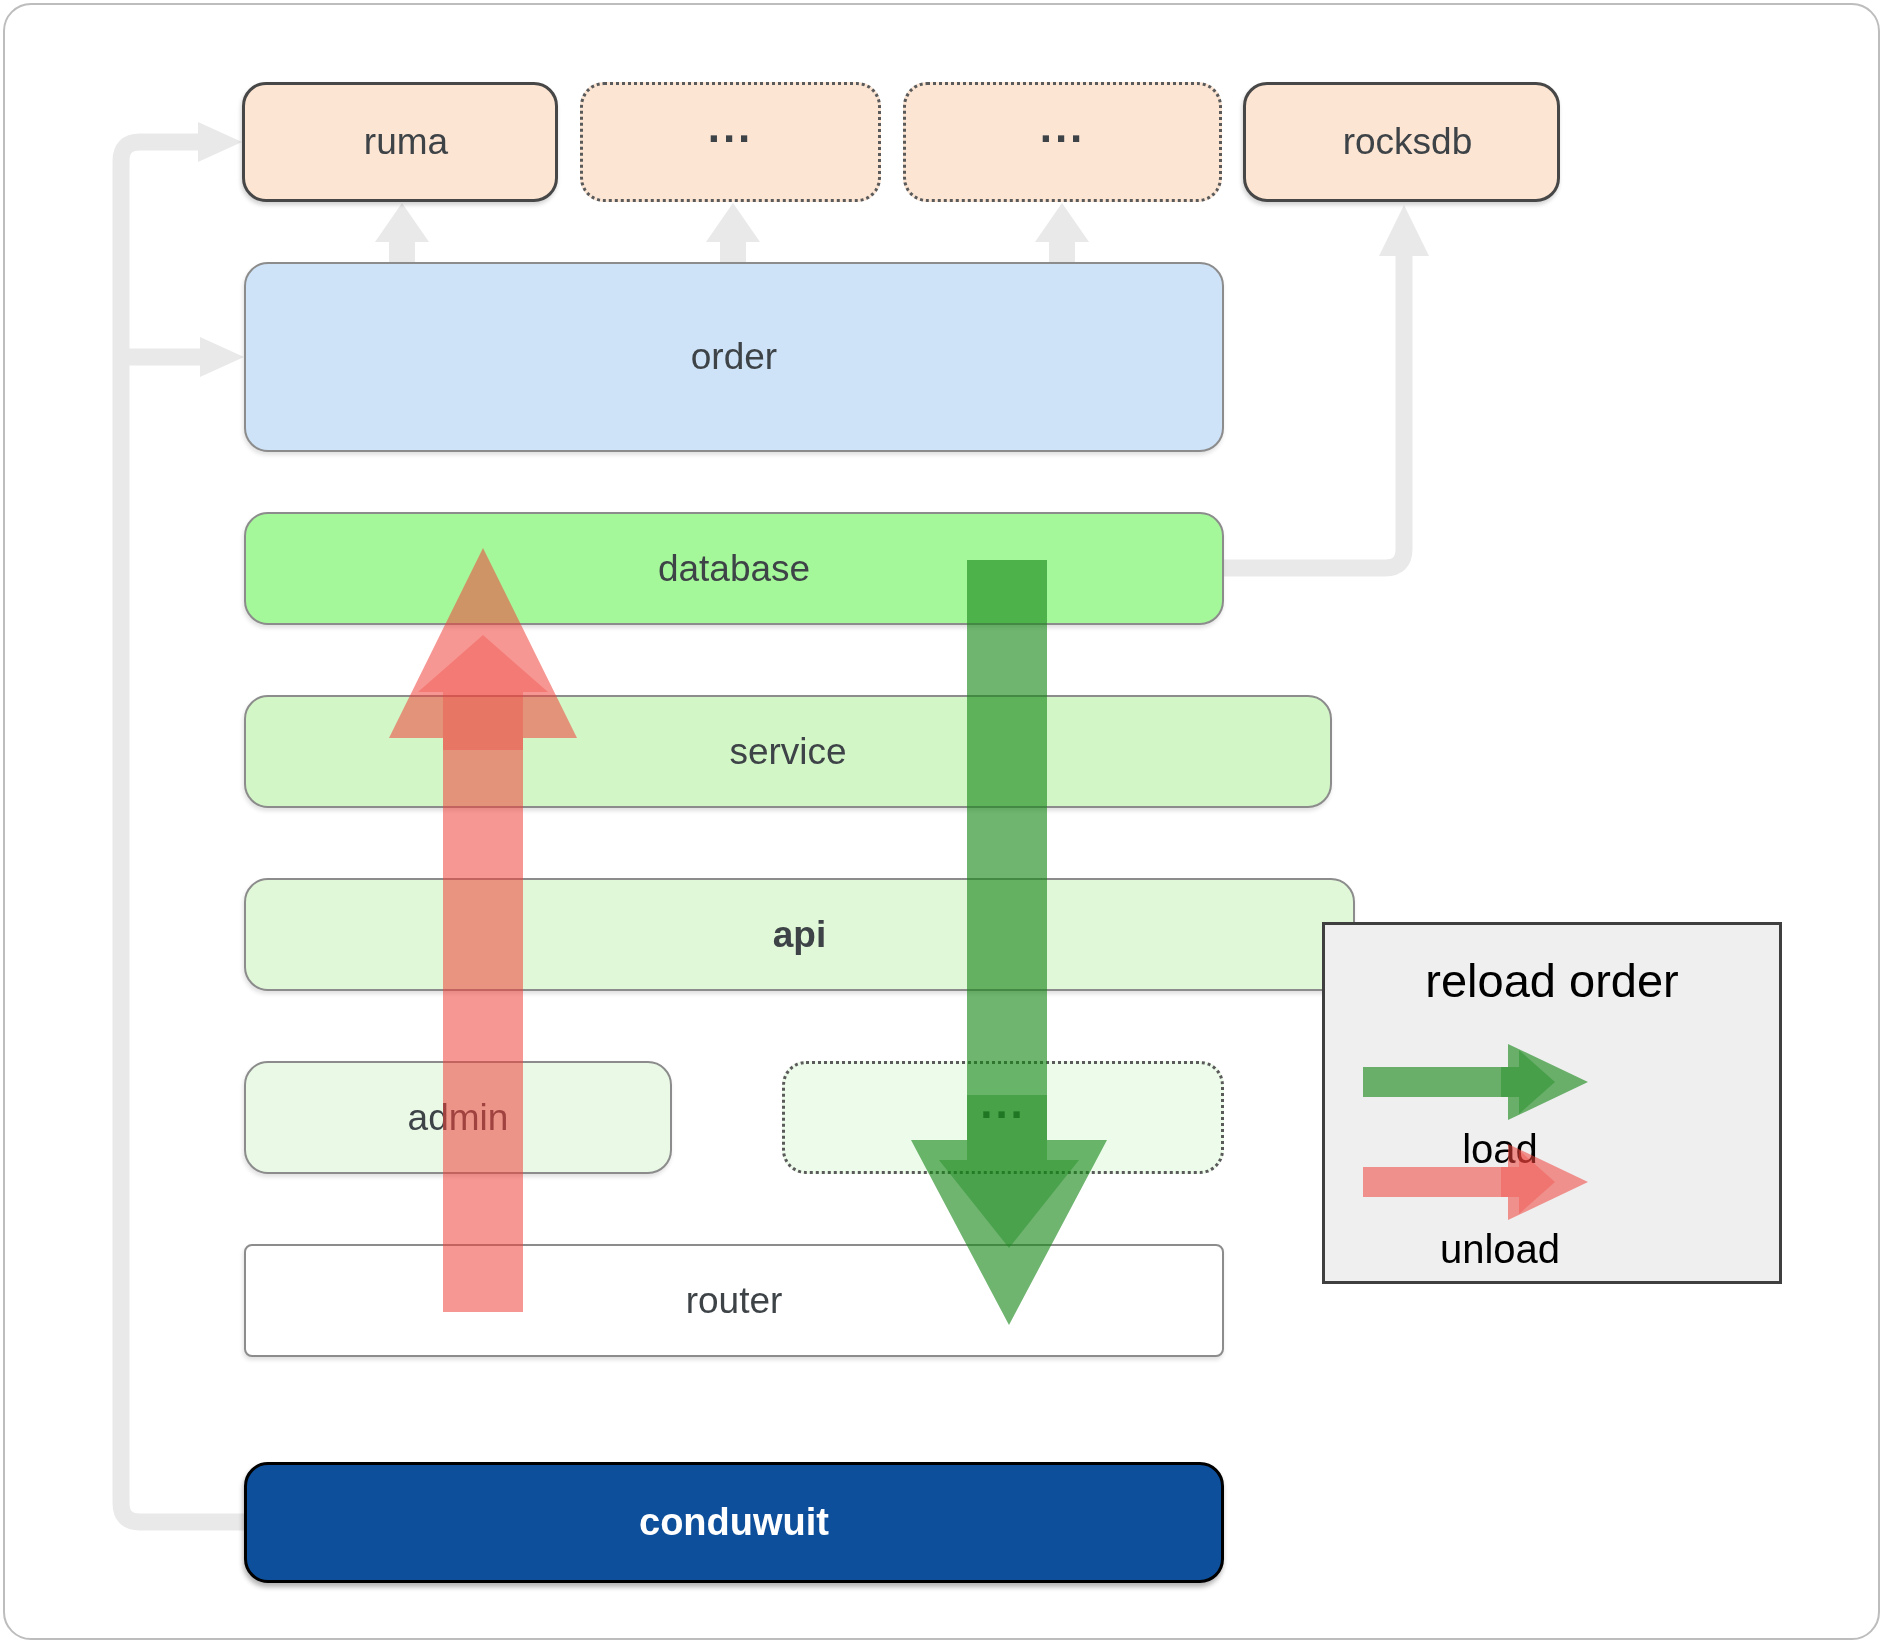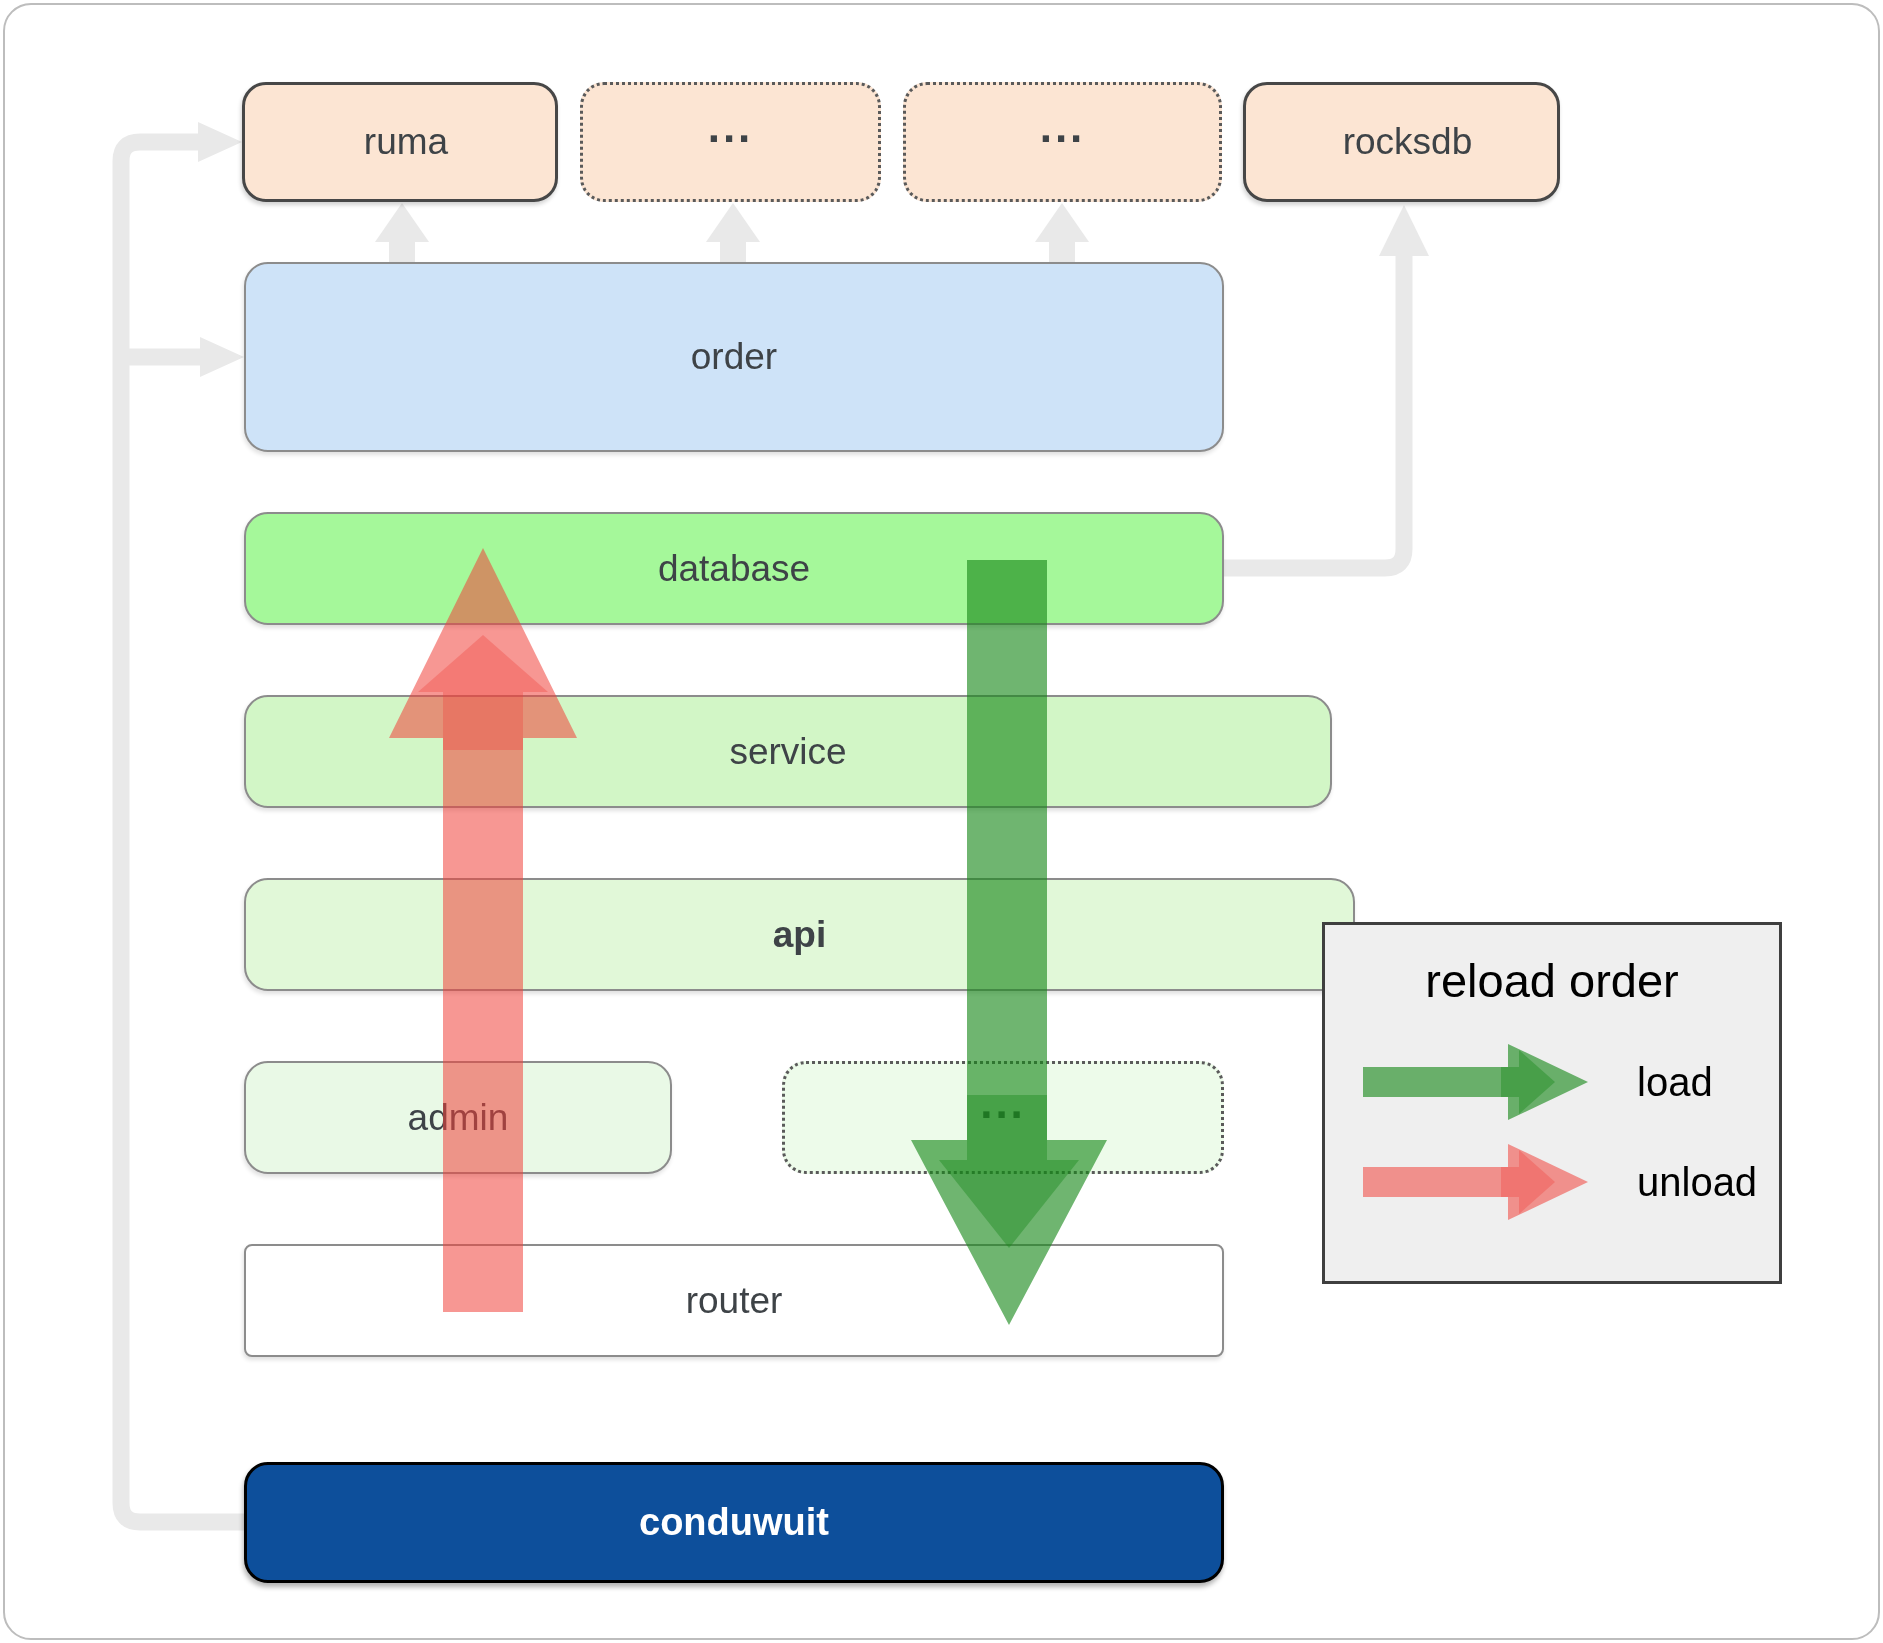--- a/index.html
+++ b/index.html
@@ -49,21 +49,21 @@
   .legend{
     position:absolute;z-index:2;
     left:1322px;top:922px;width:460px;height:362px;
     background:#efefef;border:3px solid #3f3f3f;
     box-sizing:border-box;
   }
   .legend-title{
     position:absolute;left:0;right:0;top:28px;
     text-align:center;font-size:47px;color:#000000;
   }
-  .legend-row{position:absolute;left:38px;display:flex;align-items:center;}
+  .legend-row{position:absolute;left:38px;display:flex;align-items:center;flex-direction:column;}
   .legend-row.load{top:112px;}
   .legend-row.unload{top:212px;}
   .legend-row svg{display:block;}
   .legend-label{margin-left:42px;font-size:40px;color:#000000;}
 </style>
 </head>
 <body>
 
 <div class="canvas">
 

